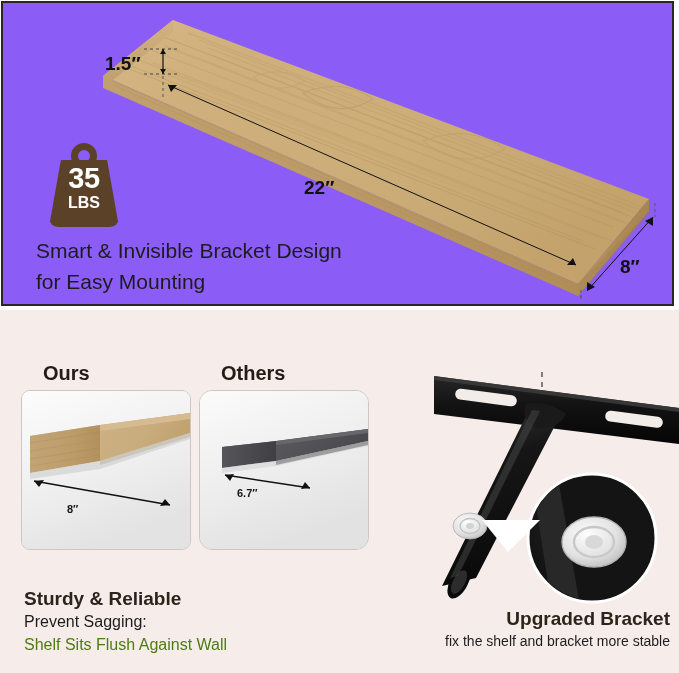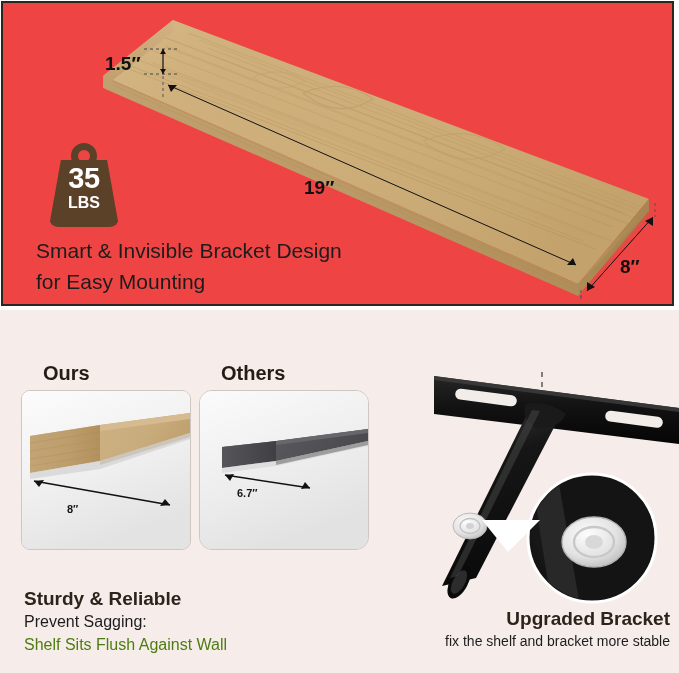--- a/index.html
+++ b/index.html
@@ -8,21 +8,21 @@
     background:#ffffff;
     font-family:"Liberation Sans", sans-serif;
     overflow:hidden;
     position:relative;
   }
   .page{position:relative;width:679px;height:673px;overflow:hidden;}
 
   
   .top-panel{
     position:absolute;left:1px;top:1px;width:673px;height:305px;
-    background:#ef4444;
+    background:#8b5cf6;
     border:2px solid #2b2620;
     box-sizing:border-box;
     overflow:hidden;
   }
 
   
   .hero-shelf{position:absolute;left:0;top:0;width:673px;height:305px;}
 
   
   .weight-badge{
@@ -201,21 +201,21 @@
 
       <line x1="578" y1="294" x2="578" y2="292" stroke="#555" stroke-width="1"></line>
       <line x1="578" y1="296" x2="578" y2="284" stroke="#555" stroke-width="1" stroke-dasharray="3,3"></line>
       <line x1="652" y1="200" x2="652" y2="214" stroke="#555" stroke-width="1" stroke-dasharray="3,3"></line>
       <line x1="584" y1="288" x2="650" y2="214" stroke="#111" stroke-width="1"></line>
       <polygon points="584,288 584,279 592,284" fill="#111"></polygon>
       <polygon points="650,214 650,223 642,218" fill="#111"></polygon>
     </svg>
 
     <div class="dim dim-15">1.5″</div>
-    <div class="dim dim-32">19″</div>
+    <div class="dim dim-32">22″</div>
     <div class="dim dim-8">8″</div>
 
     <div class="weight-badge">
       <div class="wb-ring"></div>
       <div class="wb-body"></div>
       <div class="wb-num">35</div>
       <div class="wb-lbs">LBS</div>
     </div>
 
     <div class="hero-head">

